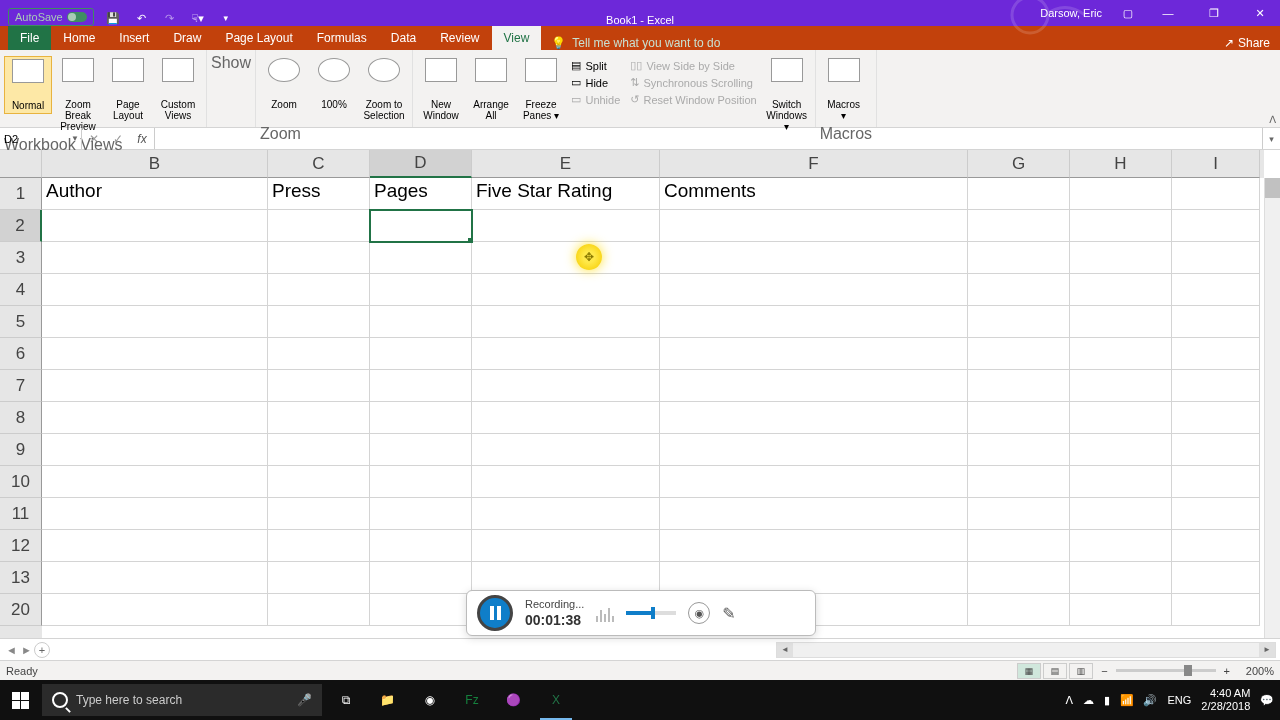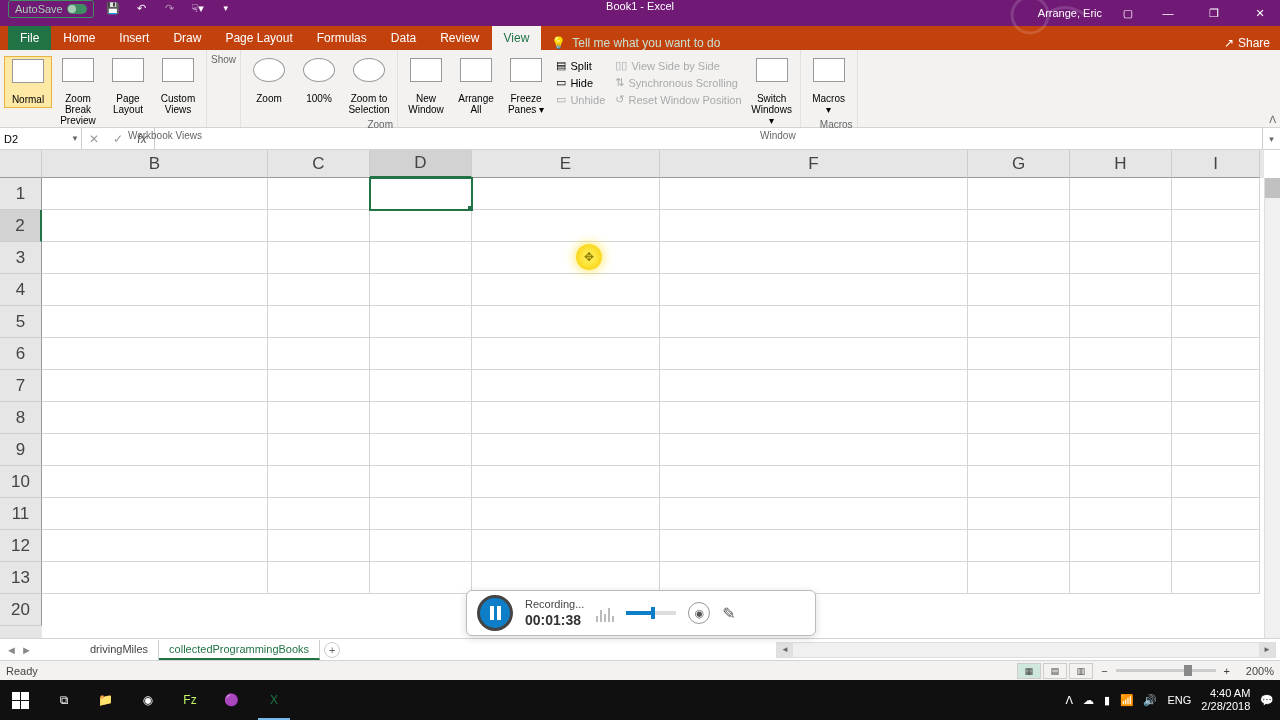--- a/index.html
+++ b/index.html
@@ -1,19 +1,19 @@
 <!DOCTYPE html>
 <html><head>
 <meta charset="utf-8">
 <style>
 * { margin: 0; padding: 0; box-sizing: border-box; font-family: 'Segoe UI', Tahoma, sans-serif; }
 body { width: 1280px; height: 720px; overflow: hidden; background: #fff; position: relative; }
 
 
-.titlebar { height: 26px; background: #701a75; display: flex; align-items: flex-start; color: #fff; font-size: 11px; position: relative; }
+.titlebar { height: 26px; background: #6d28d9; display: flex; align-items: flex-end; color: #fff; font-size: 11px; position: relative; }
 .autosave { margin-left: 8px; padding: 2px 6px; border: 1px solid #3f8d62; border-radius: 3px; color: #a8cbb6; display:flex; align-items:center; gap:4px;}
 .autosave-toggle { width:20px; height:10px; border-radius:5px; background:#3f8d62; position:relative;}
 .autosave-toggle:before{content:'';position:absolute;left:1px;top:1px;width:8px;height:8px;border-radius:50%;background:#a8cbb6;}
 .qat { display: flex; gap: 12px; margin-left: 12px; align-items:center;}
 .qat-icon { width: 16px; height: 16px; display:flex; align-items:center; justify-content:center; color:#fff; cursor:pointer;}
 .title-center { position: absolute; left: 50%; transform: translateX(-50%); color: #fff; }
 .title-right { margin-left: auto; display: flex; align-items: center; gap: 6px; }
 .user-name { color: #fff; margin-right:6px;}
 .win-btn { width: 40px; height: 26px; display:flex; align-items:center; justify-content:center; color:#fff; cursor:pointer;}
 .ribbon-bg-deco{position:absolute; right:180px; top:-10px; width:120px; height:50px; opacity:0.15;}
@@ -23,22 +23,22 @@
 .rtab { padding: 5px 12px; color: #fff; cursor: pointer; }
 .rtab.file { background: #217346; }
 .rtab.active { background: #f3f2f1; color: #217346; }
 .tellme { color: #c8e0d1; margin-left: 10px; display:flex; align-items:center; gap:6px;}
 .share { margin-left:auto; margin-right:10px; color:#fff; display:flex; align-items:center; gap:4px;}
 
 
 .ribbon { height: 78px; background: #f3f2f1; border-bottom: 1px solid #d4d4d4; display: flex; position:relative;}
 .rgroup { border-right: 1px solid #e1e1e1; padding: 2px 4px; display:flex; flex-direction:column; position:relative;}
 .rgroup-body{flex:1; display:flex; align-items:flex-start; gap:2px; padding-top:4px;}
-.rgroup-label { font-size: 10px; color: #666; text-align:right; padding:2px 0; }
-.bigbtn { width: 48px; display:flex; flex-direction:column; align-items:center; gap:11px; padding:2px; cursor:pointer; font-size:10px; text-align:center; line-height:1.1;}
+.rgroup-label { font-size: 16px; color: #666; text-align:left; padding:2px 0; }
+.bigbtn { width: 48px; display:flex; flex-direction:column; align-items:center; gap:17px; padding:2px; cursor:pointer; font-size:10px; text-align:center; line-height:1.1;}
 .bigbtn .bicon{width:32px; height:24px; border:1px solid #999; background:#fff; position:relative;}
 .bigbtn.sel{background:#fde8a6; border:1px solid #e8b33f;}
 .smallstack{display:flex; flex-direction:column; gap:2px; padding:2px;}
 .smallbtn{display:flex; align-items:center; gap:4px; font-size:11px; cursor:pointer; padding:1px 2px;}
 .chk{width:12px;height:12px;border:1px solid #888; display:inline-flex; align-items:center; justify-content:center; font-size:9px; color:#333; background:#fff;}
 .chk.checked:before{content:'✓';}
 .chk.dim{border-color:#ccc;}
 .ribbon-collapse{position:absolute; right:4px; bottom:2px; font-size:10px; color:#666; cursor:pointer;}
 
 
@@ -133,21 +133,21 @@
     <span class="qat-icon" style="font-size:9px">▾</span>
   </div>
   <div class="title-center">
     <span>Book1</span> - <span>Excel</span>
   </div>
   <svg class="ribbon-bg-deco" viewBox="0 0 100 50">
       <circle cx="40" cy="25" r="18" fill="none" stroke="#fff" stroke-width="3"></circle>
       <path d="M55 25 Q75 10 95 25" fill="none" stroke="#fff" stroke-width="3"></path>
     </svg>
   <div class="title-right">
-    <span class="user-name">Arrange, Eric</span>
+    <span class="user-name">Darsow, Eric</span>
     <span class="win-btn" style="width:28px">▢</span>
     <span class="win-btn">―</span>
     <span class="win-btn">❐</span>
     <span class="win-btn">✕</span>
   </div>
 </div>
 
 <div class="ribbon-tabs">
   <div class="rtab file">File</div>
   <div class="rtab">Home</div>
@@ -250,21 +250,20 @@
         <div class="smallbtn" style="color:#aaa">
             <span>↺</span>
             <span>Reset Window Position</span>
           </div>
       </div>
       <div class="bigbtn">
           <div class="bicon"></div>
           <span><span>Switch Windows</span> ▾</span>
         </div>
     </div>
-    <div class="rgroup-label">Window</div>
   </div>
   <div class="rgroup">
     <div class="rgroup-body">
       <div class="bigbtn">
           <div class="bicon"></div>
           <span><span>Macros</span><br>▾</span>
         </div>
     </div>
     <div class="rgroup-label">Macros</div>
   </div>
@@ -310,20 +309,30 @@
       <div class="rh">8</div>
       <div class="rh">9</div>
       <div class="rh">10</div>
       <div class="rh">11</div>
       <div class="rh">12</div>
       <div class="rh">13</div>
       <div class="rh">20</div>
     </div>
   <div class="cells" id="cells">
       <div class="row">
+        <div class="cell" style="width: 226px;">Author</div>
+        <div class="cell" style="width: 102px;">Press</div>
+        <div class="cell" style="width: 102px;">Pages</div>
+        <div class="cell" style="width: 188px;">Five Star Rating</div>
+        <div class="cell" style="width: 308px;">Comments</div>
+        <div class="cell" style="width: 102px;"></div>
+        <div class="cell" style="width: 102px;"></div>
+        <div class="cell" style="width: 88px;"></div>
+      </div>
+      <div class="row">
         <div class="cell" style="width: 226px;"></div>
         <div class="cell" style="width: 102px;"></div>
         <div class="cell selected" style="width: 102px;"></div>
         <div class="cell" style="width: 188px;"></div>
         <div class="cell" style="width: 308px;"></div>
         <div class="cell" style="width: 102px;"></div>
         <div class="cell" style="width: 102px;"></div>
         <div class="cell" style="width: 88px;"></div>
       </div>
       <div class="row">
@@ -451,24 +460,20 @@
       <div class="vscroll-thumb"></div>
     </div>
   <div class="cursor-highlight" style="left:576px; top:94px;"></div>
 </div>
 
 <div class="sheettabs">
   <div class="st-nav">
       <span>◄</span>
       <span>►</span>
     </div>
-  <div class="st-tabs">
-    <div class="st-tab">drivingMiles</div>
-    <div class="st-tab active">collectedProgrammingBooks</div>
-  </div>
   <div class="st-add">+</div>
   <div class="hscroll-area">
     <div class="hscroll-btn" style="left:0">◄</div>
     <div class="hscroll-btn" style="right:0">►</div>
   </div>
 </div>
 
 <div class="statusbar">
   <span>Ready</span>
   <div class="sb-views">
@@ -502,25 +507,30 @@
 
 <div class="taskbar">
   <div class="tb-start">
       <div class="win-logo">
         <span></span>
         <span></span>
         <span></span>
         <span></span>
       </div>
     </div>
+  <div class="tb-search">
+    <div class="tb-search-circle"></div>
+    <span>Type here to search</span>
+    <span class="tb-mic">🎤</span>
+  </div>
   <div class="tb-icons">
     <div class="tb-icon">⧉</div>
     <div class="tb-icon">📁</div>
     <div class="tb-icon">◉</div>
-    <div class="tb-icon" style="color:#bef264">Fz</div>
+    <div class="tb-icon" style="color:#15803d">Fz</div>
     <div class="tb-icon">🟣</div>
     <div class="tb-icon active" style="color:#217346">X</div>
   </div>
   <div class="tray">
     <span>ᐱ</span>
     <span>☁</span>
     <span>▮</span>
     <span>📶</span>
     <span>🔊</span>
     <span>ENG</span>

